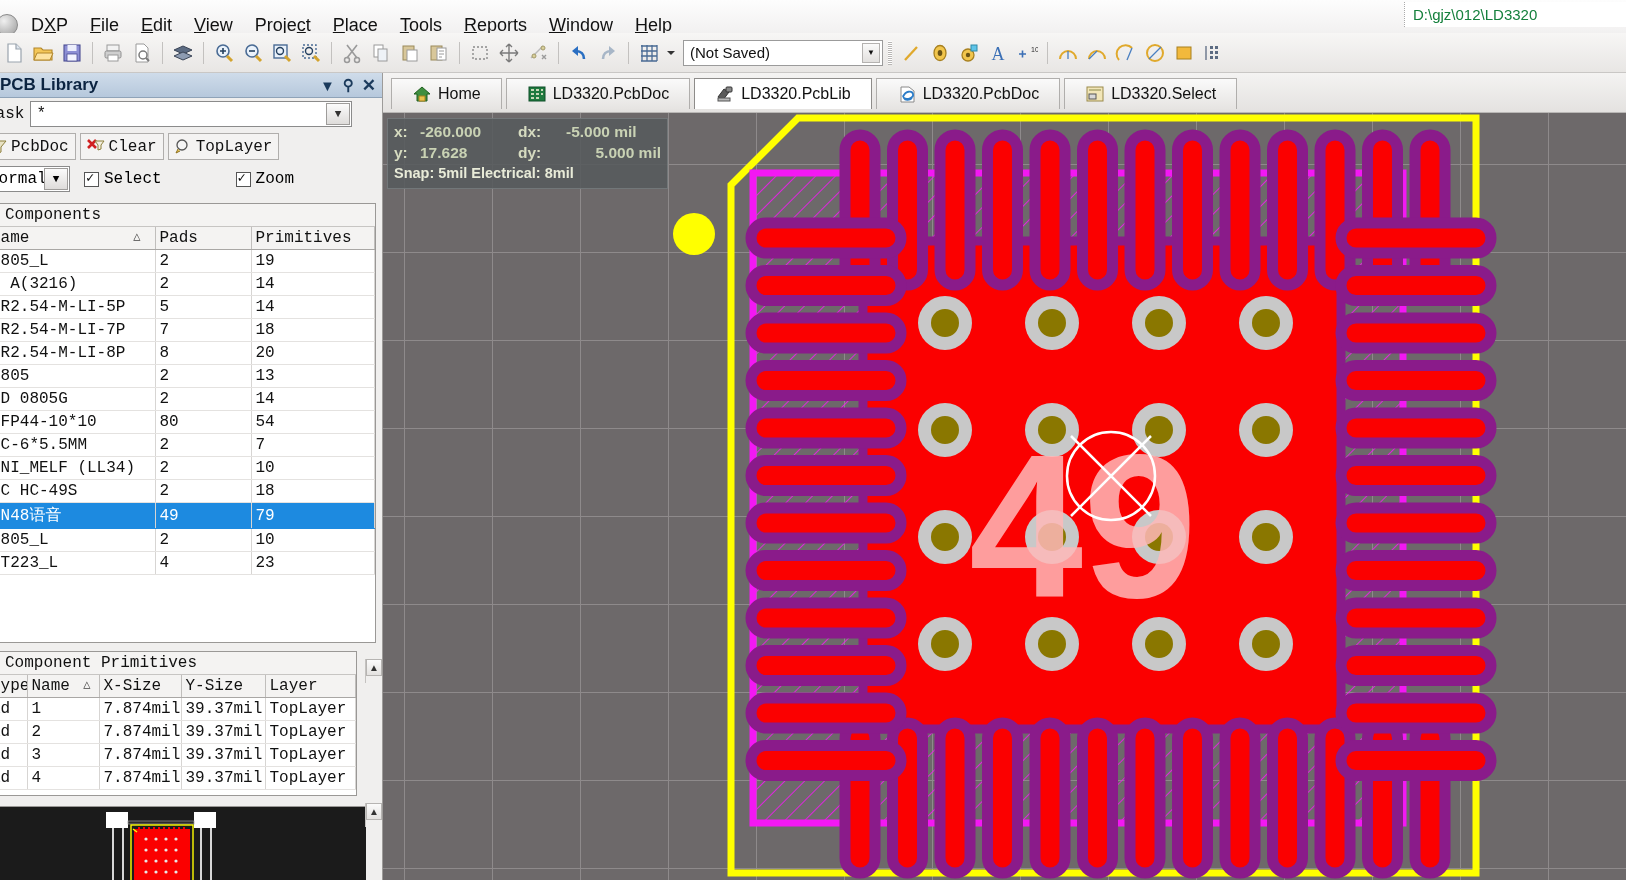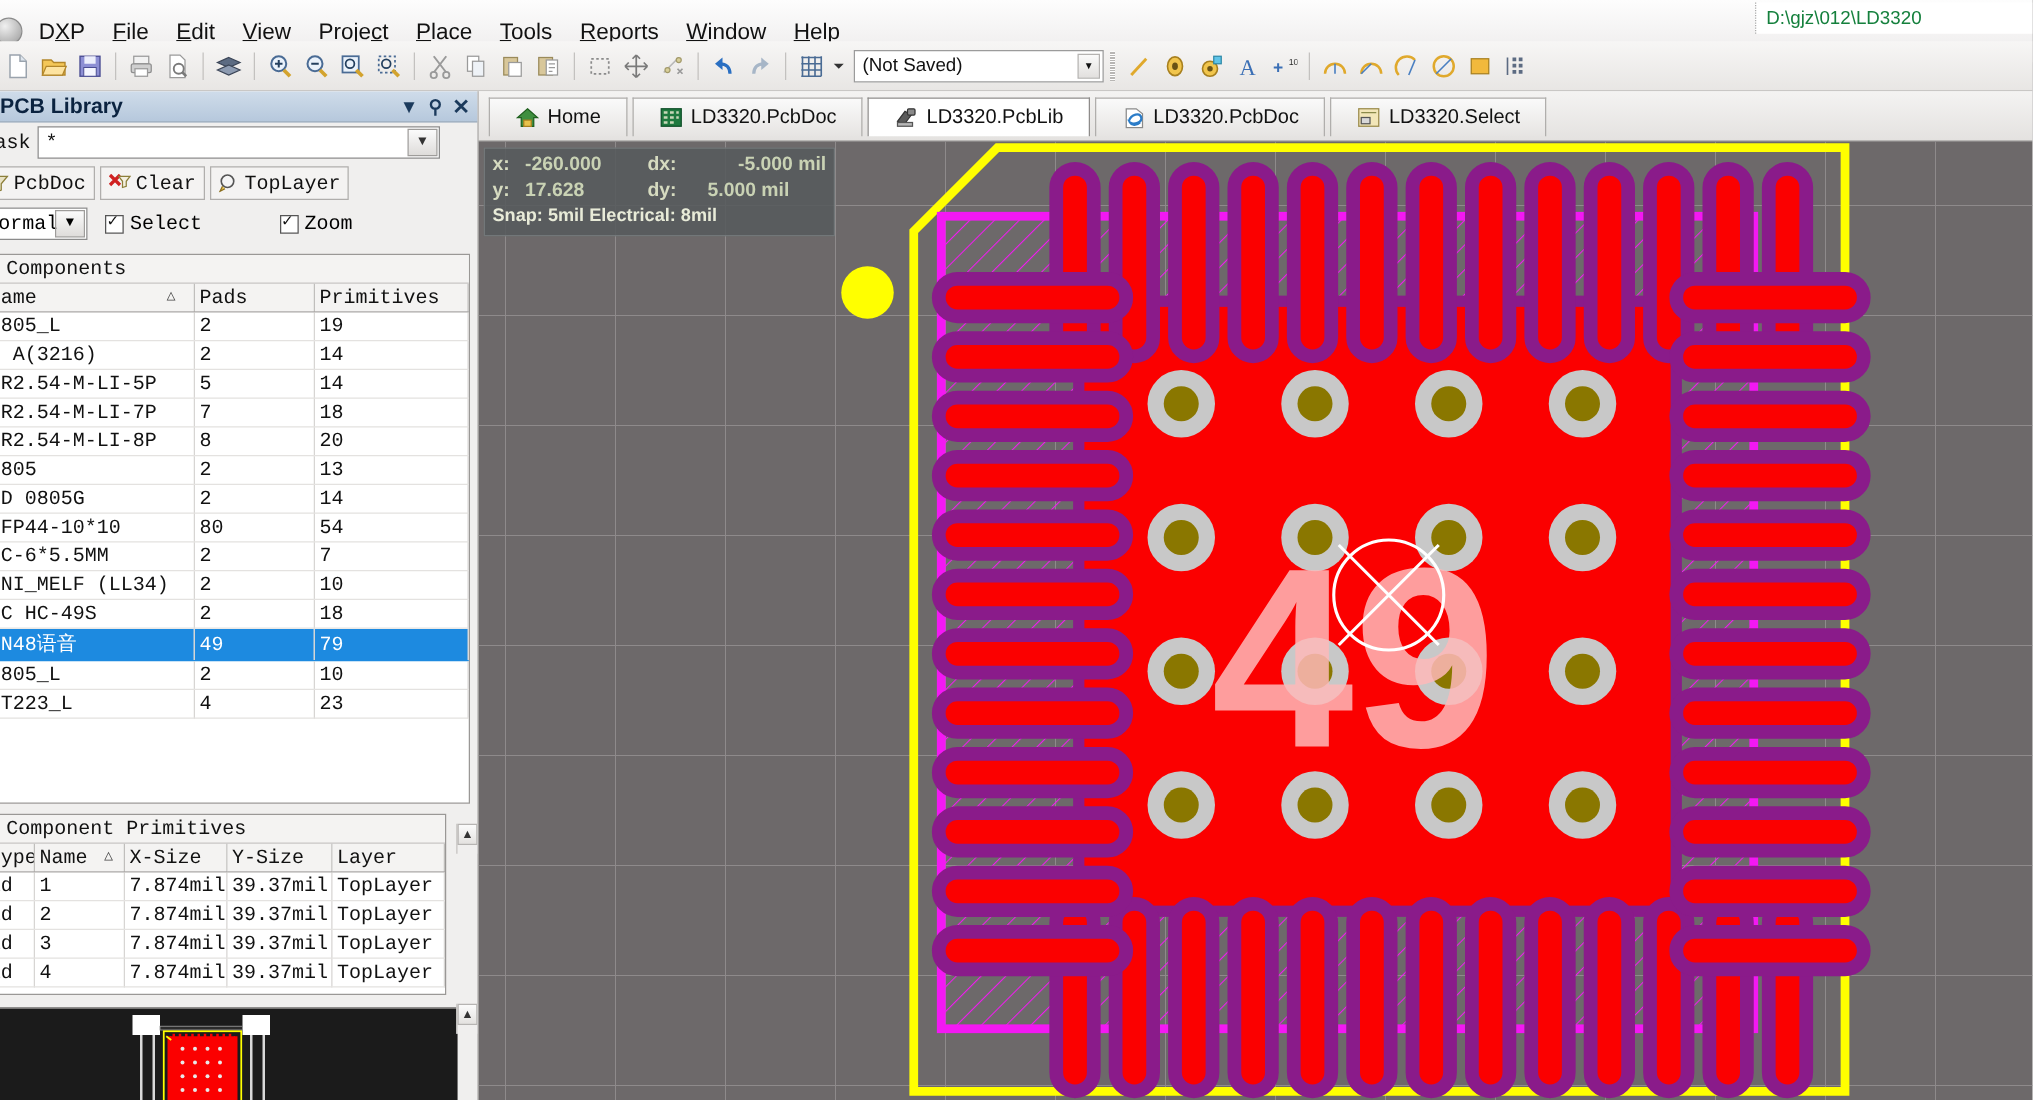--- a/index.html
+++ b/index.html
@@ -472,21 +472,21 @@
 
     <div class="lp-row" style="padding-left:0;margin-left:-16px;gap:14px">
       <div class="lp-sel">
         <span>Normal</span>
         <span class="dd">▼</span>
       </div>
       <div class="cbx">
         <span class="box"></span>
         <span>Select</span>
       </div>
-      <div class="cbx" style="margin-left:48px">
+      <div class="cbx" style="margin-left:60px">
         <span class="box"></span>
         <span>Zoom</span>
       </div>
     </div>
 
     <div class="tblwrap" style="height:440px;margin-top:8px">
       <div class="tbl-cap">Components</div>
       <table class="grid">
         <colgroup>
             <col style="width:168px">
@@ -742,27 +742,27 @@
     </div>
   </div>
 
   <div class="canvas">
 
     <div class="coord">
       <div class="r">
         <span class="k" style="display:inline-block;width:26px">x:</span>
         <span style="display:inline-block;width:98px">-260.000</span>
         <span class="k" style="display:inline-block;width:48px">dx:</span>
-        <span style="display:inline-block;width:95px;text-align:right">-5.000 mil</span>
+        <span style="display:inline-block;width:95px;">-5.000 mil</span>
       </div>
       <div class="r">
         <span class="k" style="display:inline-block;width:26px">y:</span>
         <span style="display:inline-block;width:98px">17.628</span>
         <span class="k" style="display:inline-block;width:48px">dy:</span>
-        <span style="display:inline-block;width:95px;text-align:left">5.000 mil</span>
+        <span style="display:inline-block;width:95px;text-align:right">5.000 mil</span>
       </div>
       <div class="snap">Snap: 5mil  Electrical: 8mil</div>
     </div>
 
     <svg id="pcb-svg" width="1243" height="767" viewBox="0 0 1243 767" style="position:absolute;left:0;top:0">
       <defs>
         <pattern id="hatch" width="14" height="14" patternUnits="userSpaceOnUse" patternTransform="rotate(45)">
           <rect width="14" height="14" fill="none"></rect>
           <line x1="0" y1="0" x2="0" y2="14" stroke="#f318f3" stroke-width="1.7"></line>
         </pattern>

